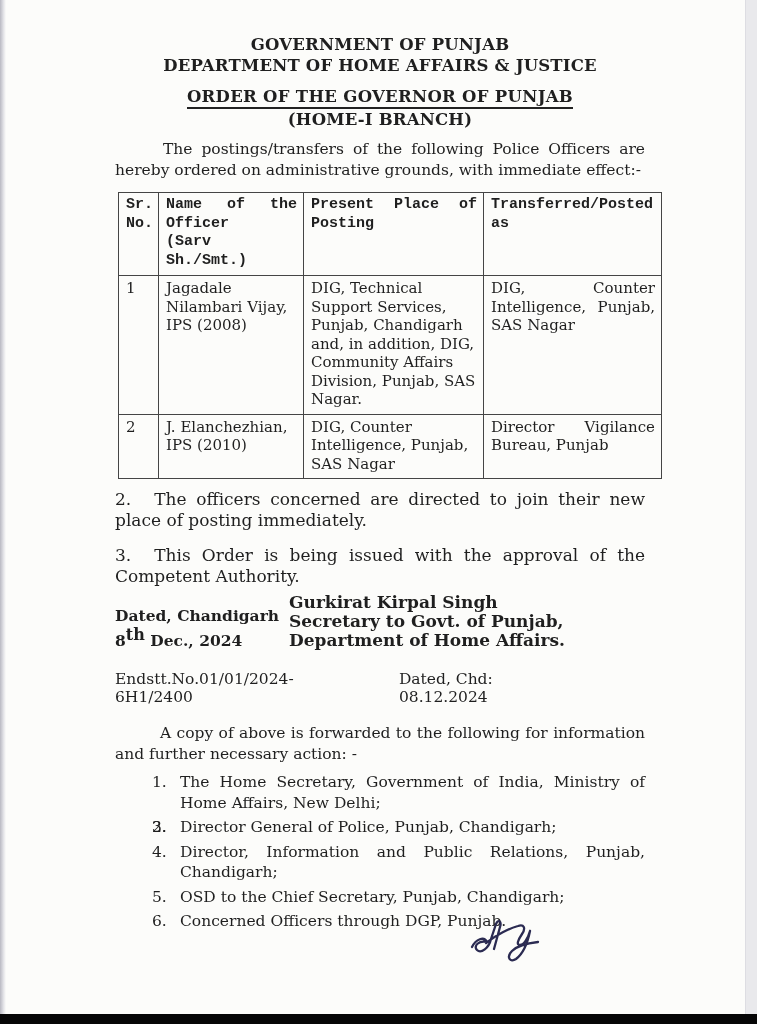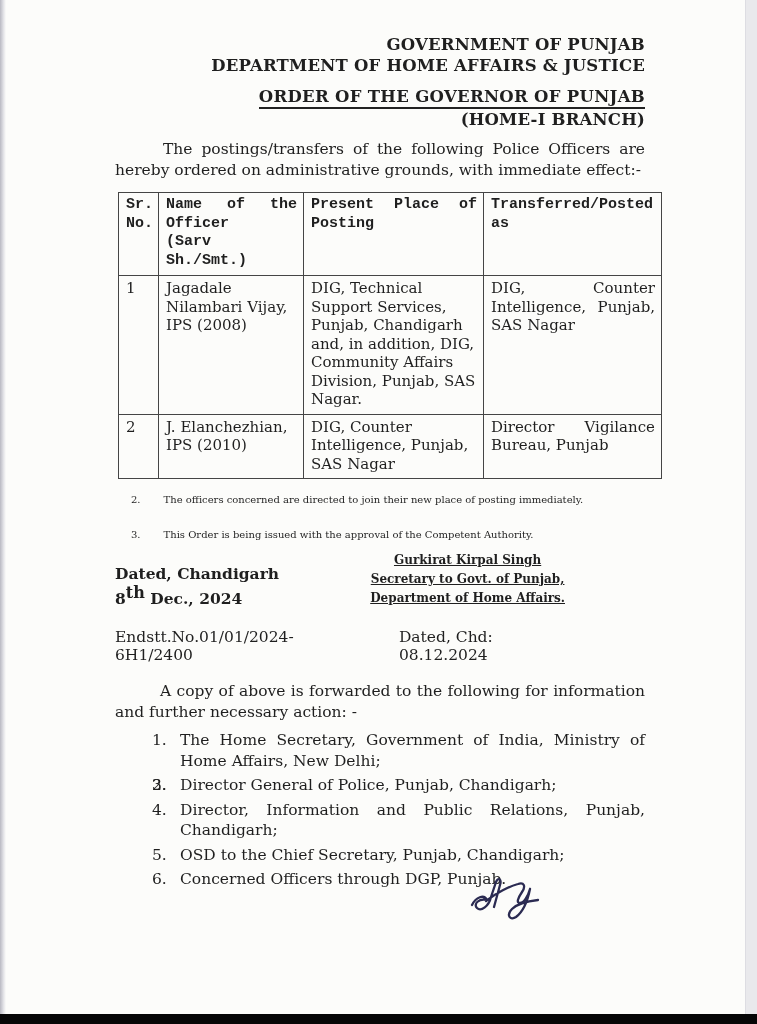--- a/index.html
+++ b/index.html
@@ -19,21 +19,21 @@
   .edge-right{
     position:absolute;right:0;top:0;width:11px;height:1024px;
     background:#e9e9ec;border-left:1px solid #dddde2;
   }
   .bottom-bar{
     position:absolute;left:0;bottom:0;width:757px;height:10px;background:#060606;
   }
   .content{
     position:absolute;left:115px;top:34px;width:530px;
   }
-  .center{text-align:right;}
+  .center{text-align:center;}
   .lh-line{font-weight:bold;font-size:16.5px;line-height:21px;letter-spacing:.2px;}
   .order-title-wrap{margin-top:11px;}
   .order-title{
     display:inline-block;font-weight:bold;font-size:16.5px;letter-spacing:.3px;
     border-bottom:2px solid #222;padding-bottom:1px;
   }
   .intro{
     margin:9px 0 0 0;font-size:15.5px;line-height:21px;
     text-align:justify;text-indent:48px;
   }
@@ -48,32 +48,32 @@
   }
   table.orders th{font-weight:bold;text-align:left;font-family:Liberation Mono, monospace;}
   .col-sr{width:40px;}
   .col-name{width:145px;}
   .col-present{width:180px;}
   .col-trans{width:178px;}
   .hline{display:block;}
   .hline.stretch{text-align-last:justify;}
   td.cell-just{text-align:justify;text-align-last:left;}
   .num-para{
-    margin:10px 0 0 16px;font-size:10px;line-height:21px;
+    margin:10px 0 0 0;font-size:17px;line-height:21px;
     text-align:justify;
   }
   .num-para .pnum{padding-right:23px;}
   .num-para.second{margin-top:14px;}
   .sign-row{
     display:flex;align-items:flex-end;margin-top:6px;
   }
   .dated-block{font-weight:bold;font-size:15.5px;line-height:19px;}
   .signatory-block{
-    margin-left:auto;margin-right:80px;text-align:center;
-    font-weight:bold;font-size:12px;line-height:19px;text-decoration:underline;
+    margin-left:auto;margin-right:80px;text-align:left;
+    font-weight:bold;font-size:17px;line-height:19px;
   }
   sup{font-size:16px;}
   .endstt-row{
     display:flex;margin-top:20px;font-size:15.5px;gap:40px;
   }
   .endstt-dated{margin-left:auto;margin-right:63px;}
   .endstt-dated .gap{display:inline-block;width:10px;}
   .forward{
     margin:17px 0 0 0;font-size:15.5px;line-height:21px;
     text-align:justify;text-indent:45px;

